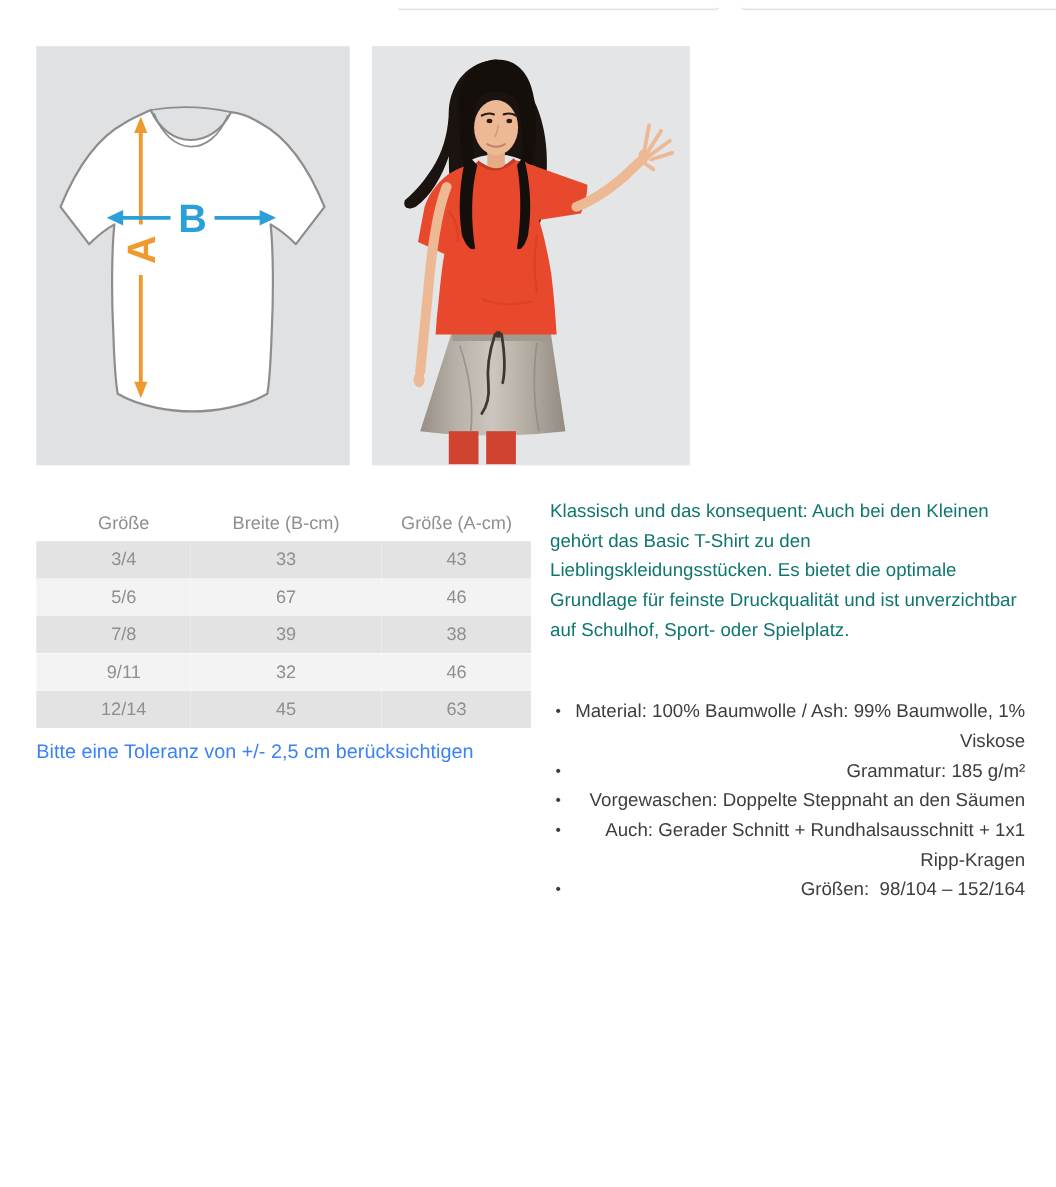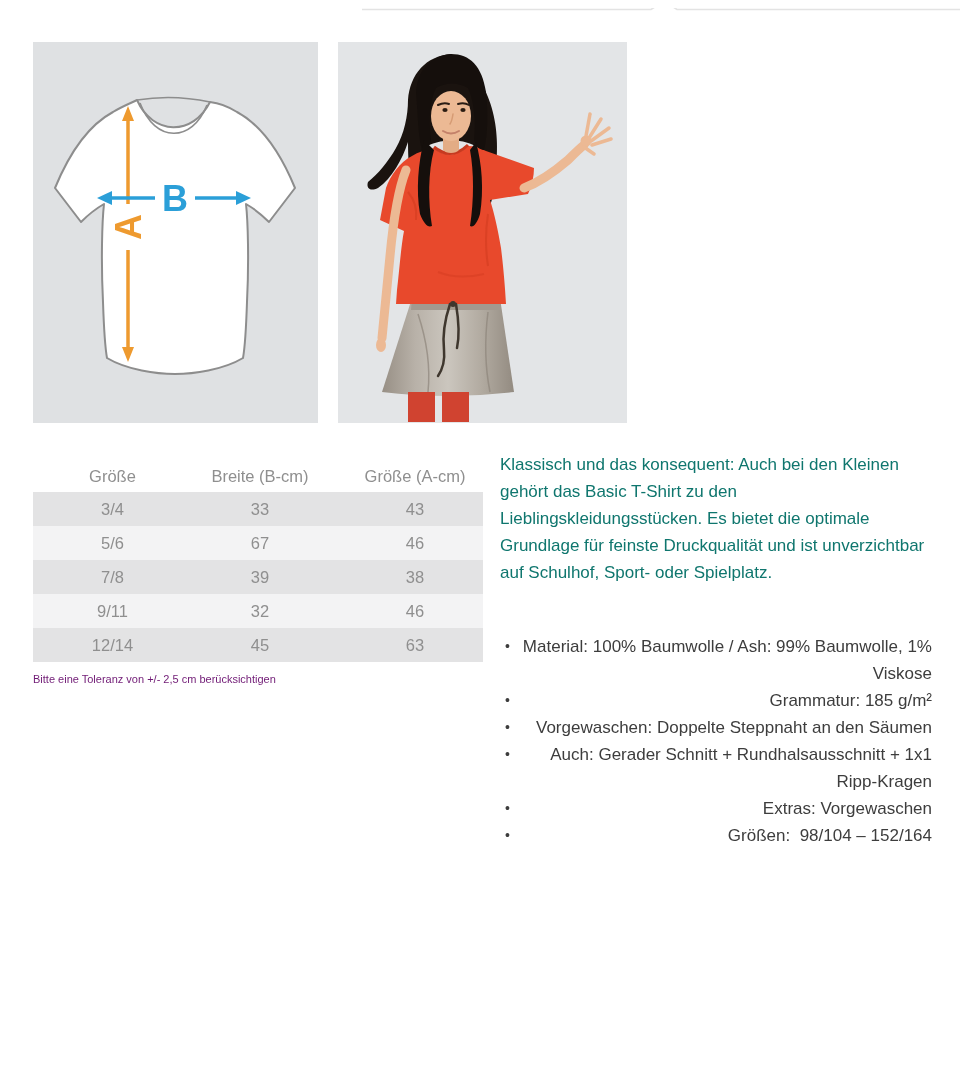--- a/index.html
+++ b/index.html
@@ -26,21 +26,21 @@
     overflow:hidden;white-space:nowrap;
   }
   thead th{height:32px;background:#ffffff;}
   tbody td{height:34px;}
   th:first-child,td:first-child{padding-left:19px;}
   tbody tr:nth-child(odd){background:#e3e3e4;}
   tbody tr:nth-child(even){background:#f3f3f4;}
   
   .tolerance-note{
     position:absolute;left:33px;top:673px;
-    font-size:11px;color:#701a75;
+    font-size:18px;color:#3b82f6;
   }
   
   .right-col{position:absolute;left:500px;top:451px;width:432px;}
   .right-col p{margin:0;font-size:17px;line-height:27px;color:#0f766e;}
   .right-col ul{list-style:none;margin:47px 0 0 0;padding:0;}
   .right-col li{
     position:relative;padding-left:22px;
     font-size:17px;line-height:27px;color:#3d3d3d;
     white-space:pre-wrap;
     text-align:right;
@@ -246,16 +246,15 @@
 
 <div class="tolerance-note">Bitte eine Toleranz von +/- 2,5 cm berücksichtigen</div>
 
 <div class="right-col">
   <p>Klassisch und das konsequent: Auch bei den Kleinen gehört das Basic T-Shirt zu den Lieblingskleidungsstücken. Es bietet die optimale Grundlage für feinste Druckqualität und ist unverzichtbar auf Schulhof, Sport- oder Spielplatz.</p>
   <ul>
       <li>Material: 100% Baumwolle / Ash: 99% Baumwolle, 1% Viskose</li>
       <li>Grammatur: 185 g/m²</li>
       <li>Vorgewaschen: Doppelte Steppnaht an den Säumen</li>
       <li>Auch: Gerader Schnitt + Rundhalsausschnitt + 1x1 Ripp-Kragen</li>
-      <li>Extras: Vorgewaschen</li>
       <li>Größen:  98/104 – 152/164</li>
     </ul>
 </div>
 
 </body></html>

